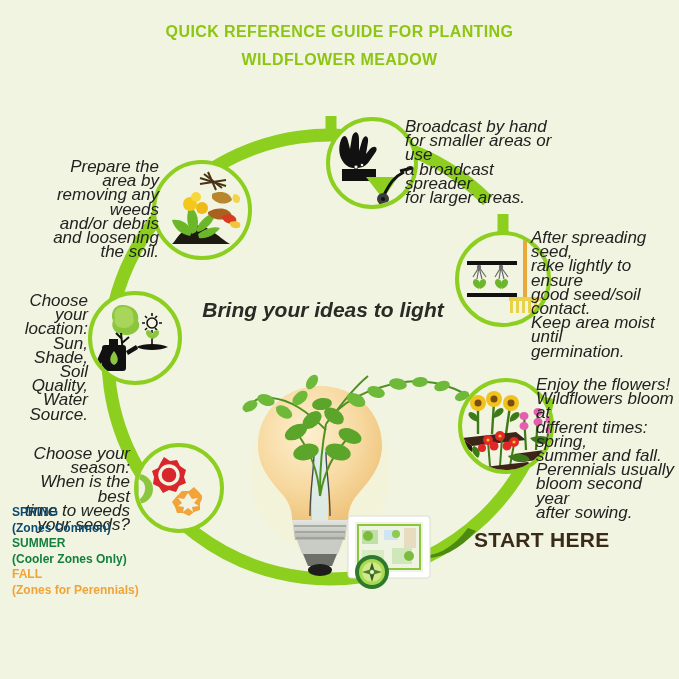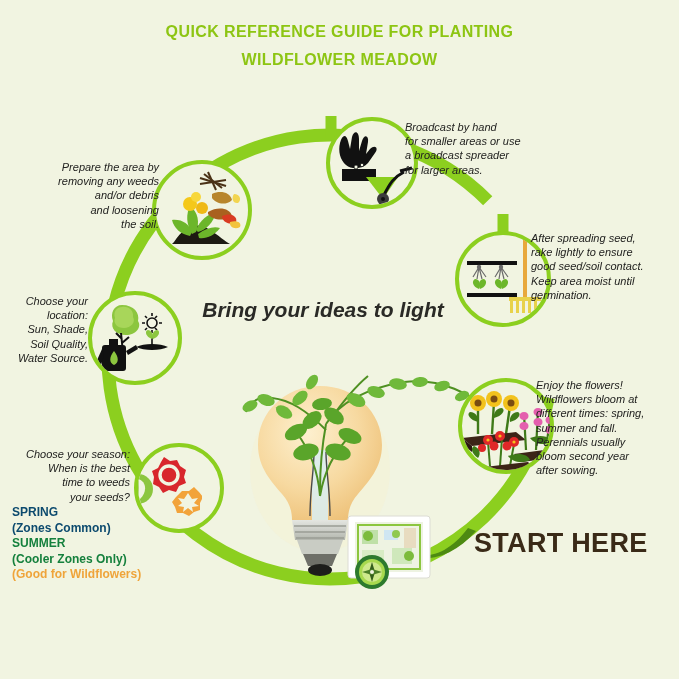--- a/index.html
+++ b/index.html
@@ -34,21 +34,21 @@
     font-size:21px;
     line-height:28px;
     color:#2a2a26;
     z-index:6;
   }
 
   
   .cap{
     position:absolute;
     font-style:italic;
-    font-size:11px;
+    font-size:17px;
     line-height:14.2px;
     color:#222220;
     z-index:7;
     white-space:pre-line;
   }
   .cap.r{text-align:right;}
   .cap.l{text-align:left;}
 
   
   .season-list{
@@ -56,21 +56,21 @@
     z-index:7;font-size:12px;font-weight:bold;line-height:15.5px;
   }
   .season-list div{white-space:nowrap;}
   .s-spring{color:#0c4a6e;}
   .s-summer{color:#15803d;}
   .s-fall{color:#efa43a;}
 
   
   .start-here{
     position:absolute;left:474px;top:528px;
-    font-size:27px;font-weight:bold;color:#3a2a17;
+    font-size:21px;font-weight:bold;color:#3a2a17;
     letter-spacing:.3px;z-index:8;
   }
 
   
   .node{
     position:absolute;border-radius:50%;
     background:#f1f4e1;
     border:4px solid #8ccf1f;
     box-sizing:border-box;
     z-index:5;
@@ -371,21 +371,22 @@
   <div class="cap r" style="left:8px;top:447px;width:122px;">Choose your season:
 When is the best
 time to weeds
 your seeds?</div>
 
   <div class="season-list">
     <div class="s-spring">SPRING</div>
     <div class="s-spring">(Zones Common)</div>
     <div class="s-summer">SUMMER</div>
     <div class="s-summer">(Cooler Zones Only)</div>
-    <div class="s-fall">(Good for Wildflowers)</div>
+    <div class="s-fall">FALL</div>
+    <div class="s-fall">(Zones for Perennials)</div>
   </div>
 
   <svg class="svgabs" width="679" height="679" style="z-index:4;">
     <defs>
       <radialGradient id="bulbg" cx="40%" cy="35%" r="70%">
         <stop offset="0%" stop-color="#fdf0cf"></stop>
         <stop offset="60%" stop-color="#f7d9a0"></stop>
         <stop offset="100%" stop-color="#eec27a"></stop>
       </radialGradient>
       <linearGradient id="capg" x1="0" y1="0" x2="0" y2="1">

